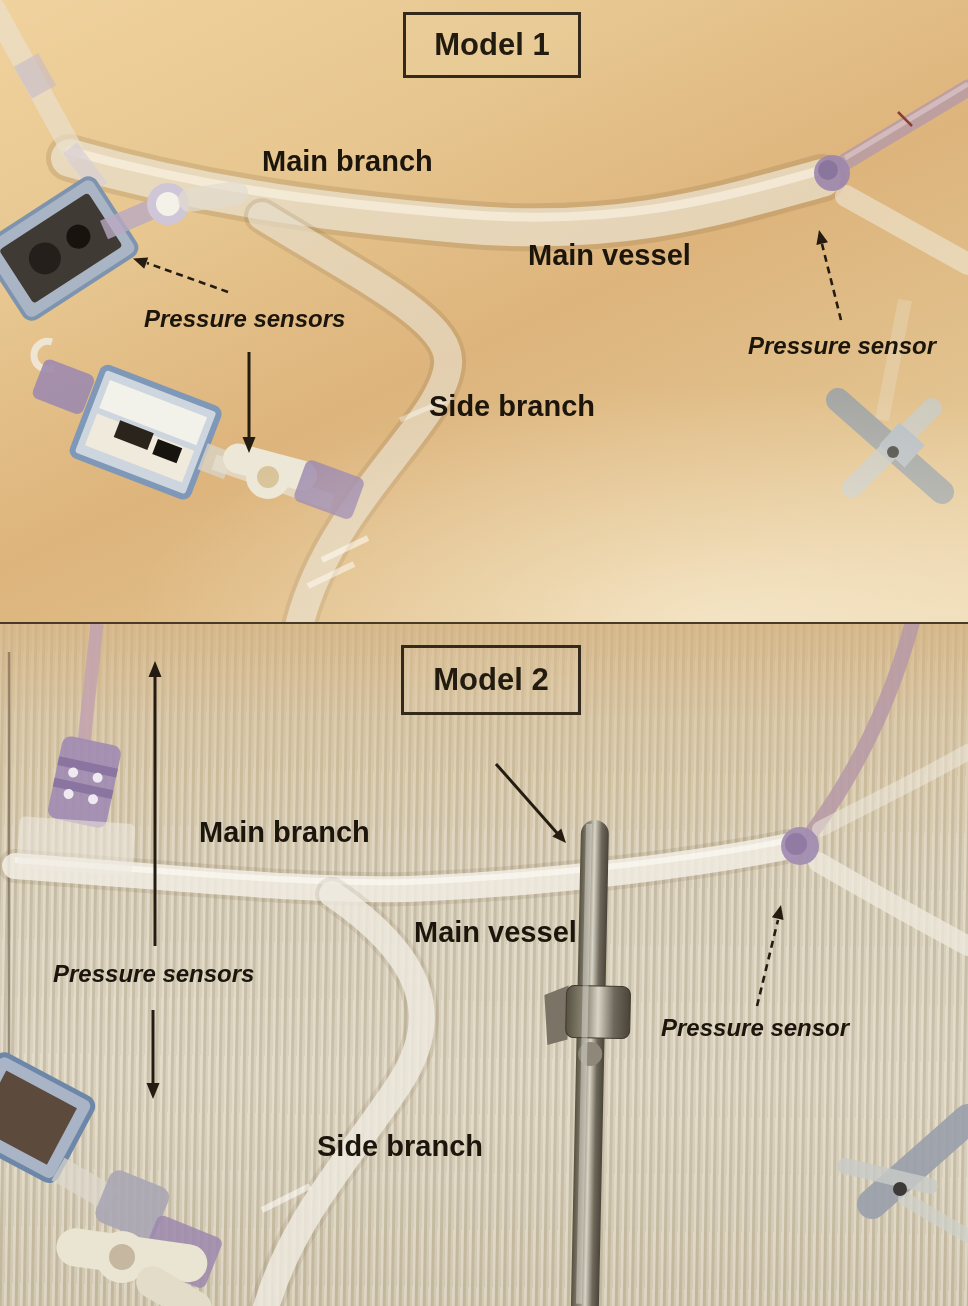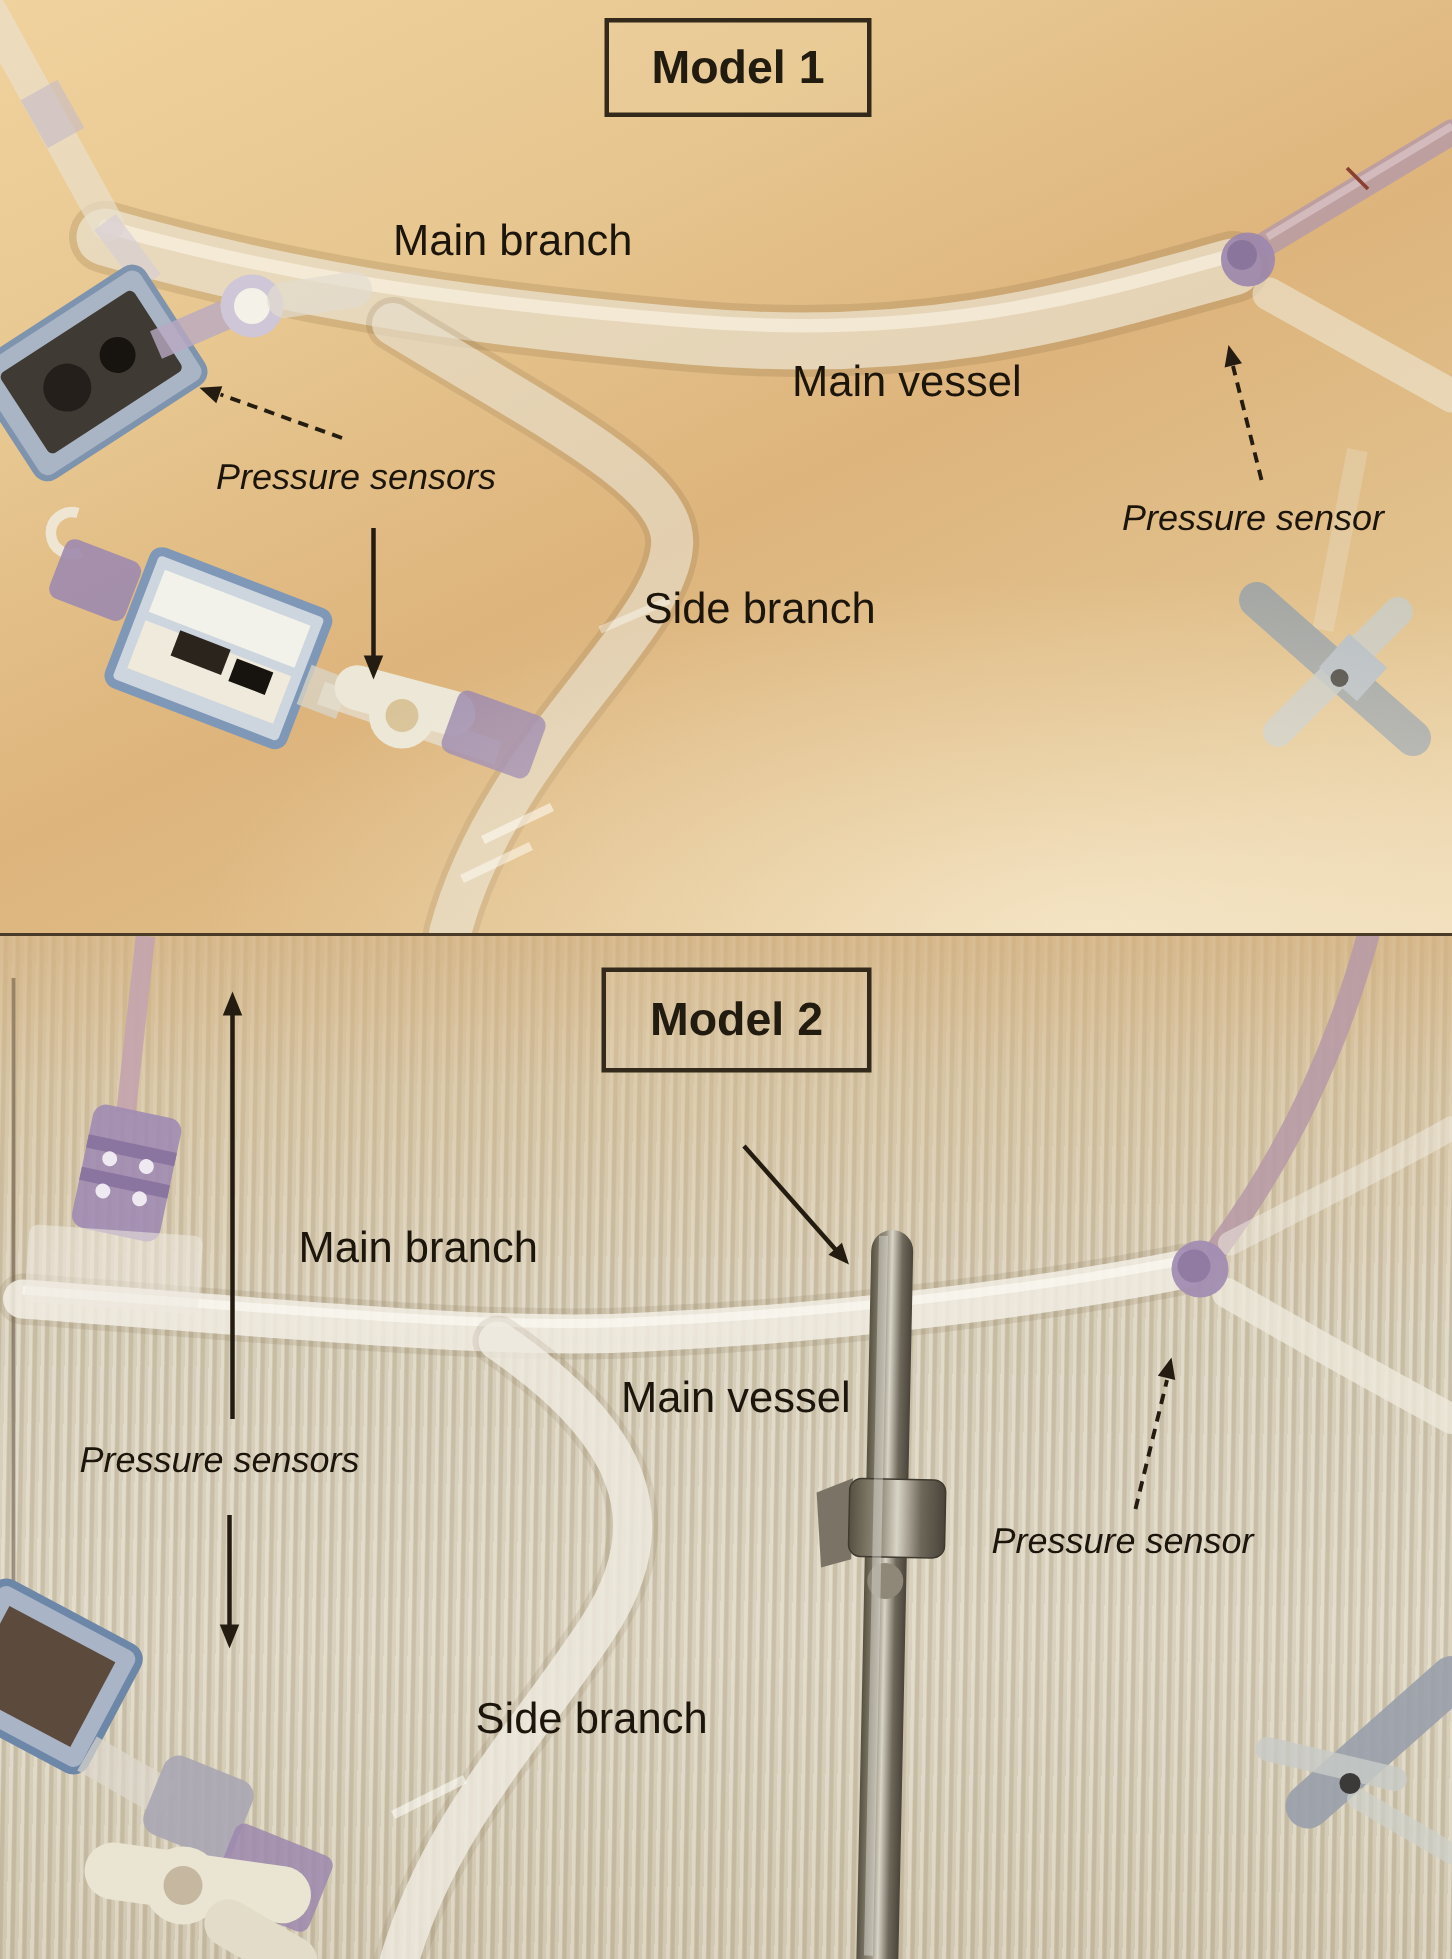--- a/index.html
+++ b/index.html
@@ -9,21 +9,21 @@
   .panel-1{top:0;height:622px;
     background:linear-gradient(155deg,#f0d29e 0%,#e7c68f 28%,#ddb47c 52%,#e2c28e 76%,#ecd6ae 100%);padding-left:44px;}
   .panel-1 .sheen{position:absolute;inset:0;pointer-events:none;
     background:radial-gradient(95% 62% at 72% 100%, rgba(255,248,228,.55), rgba(255,248,228,0) 62%);}
   .panel-2{top:622px;height:684px;border-top:2px solid #4a3b28;box-sizing:border-box;
     background:
       linear-gradient(180deg, rgba(213,178,128,.75) 0%, rgba(211,187,147,.45) 14%, rgba(0,0,0,0) 36%),
       repeating-linear-gradient(91deg, rgba(255,252,242,.38) 0 2px, rgba(150,133,105,.14) 3px 5px, rgba(255,252,242,.16) 6px 8px),
       linear-gradient(180deg,#d4c3a3 0%,#cfc5ae 40%,#d3cab5 68%,#c9bea5 100%);}
   .scene{position:absolute;left:0;top:0;display:block;}
-  .label{position:absolute;color:#1c150c;font-weight:400;white-space:nowrap;line-height:1.05;}
+  .label{position:absolute;color:#1c150c;font-weight:700;white-space:nowrap;line-height:1.05;}
   .label.italic{font-style:italic;}
   .model-title{position:absolute;border:3px solid #332a1b;display:flex;align-items:center;
     justify-content:center;font-weight:700;color:#221b10;background:rgba(255,250,235,.07);}
 </style>
 </head>
 <body>
 
 <div class="figure">
 
   <div class="panel panel-1">

